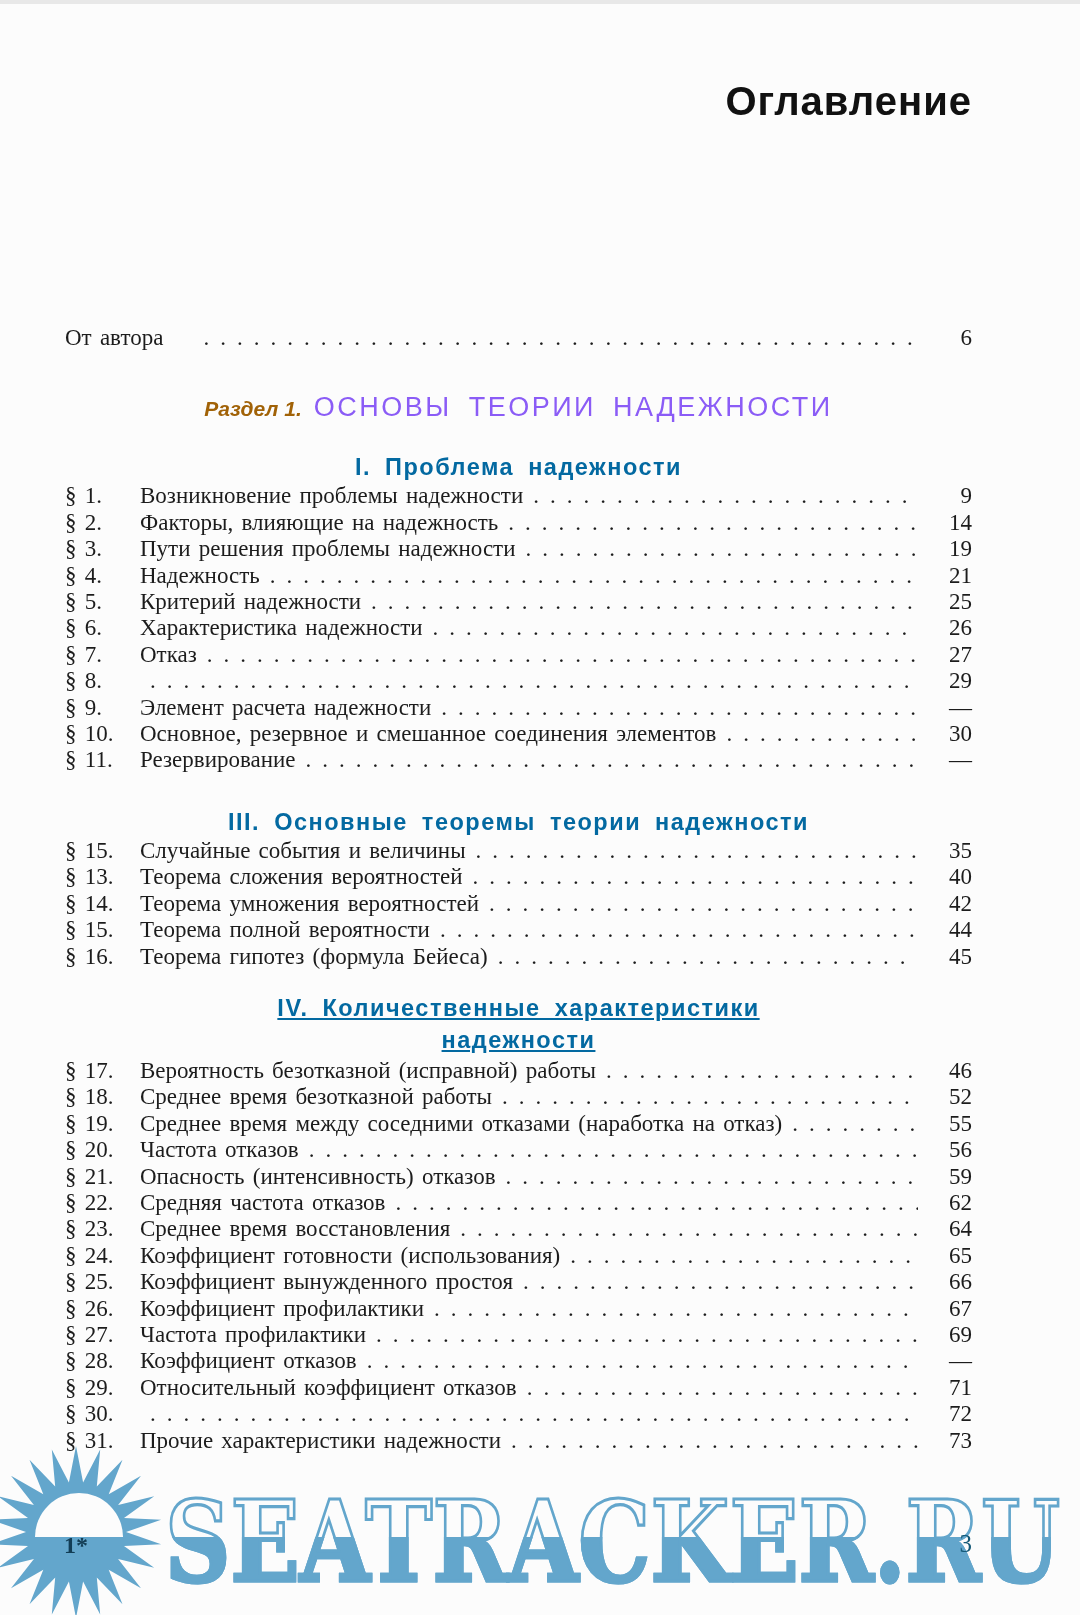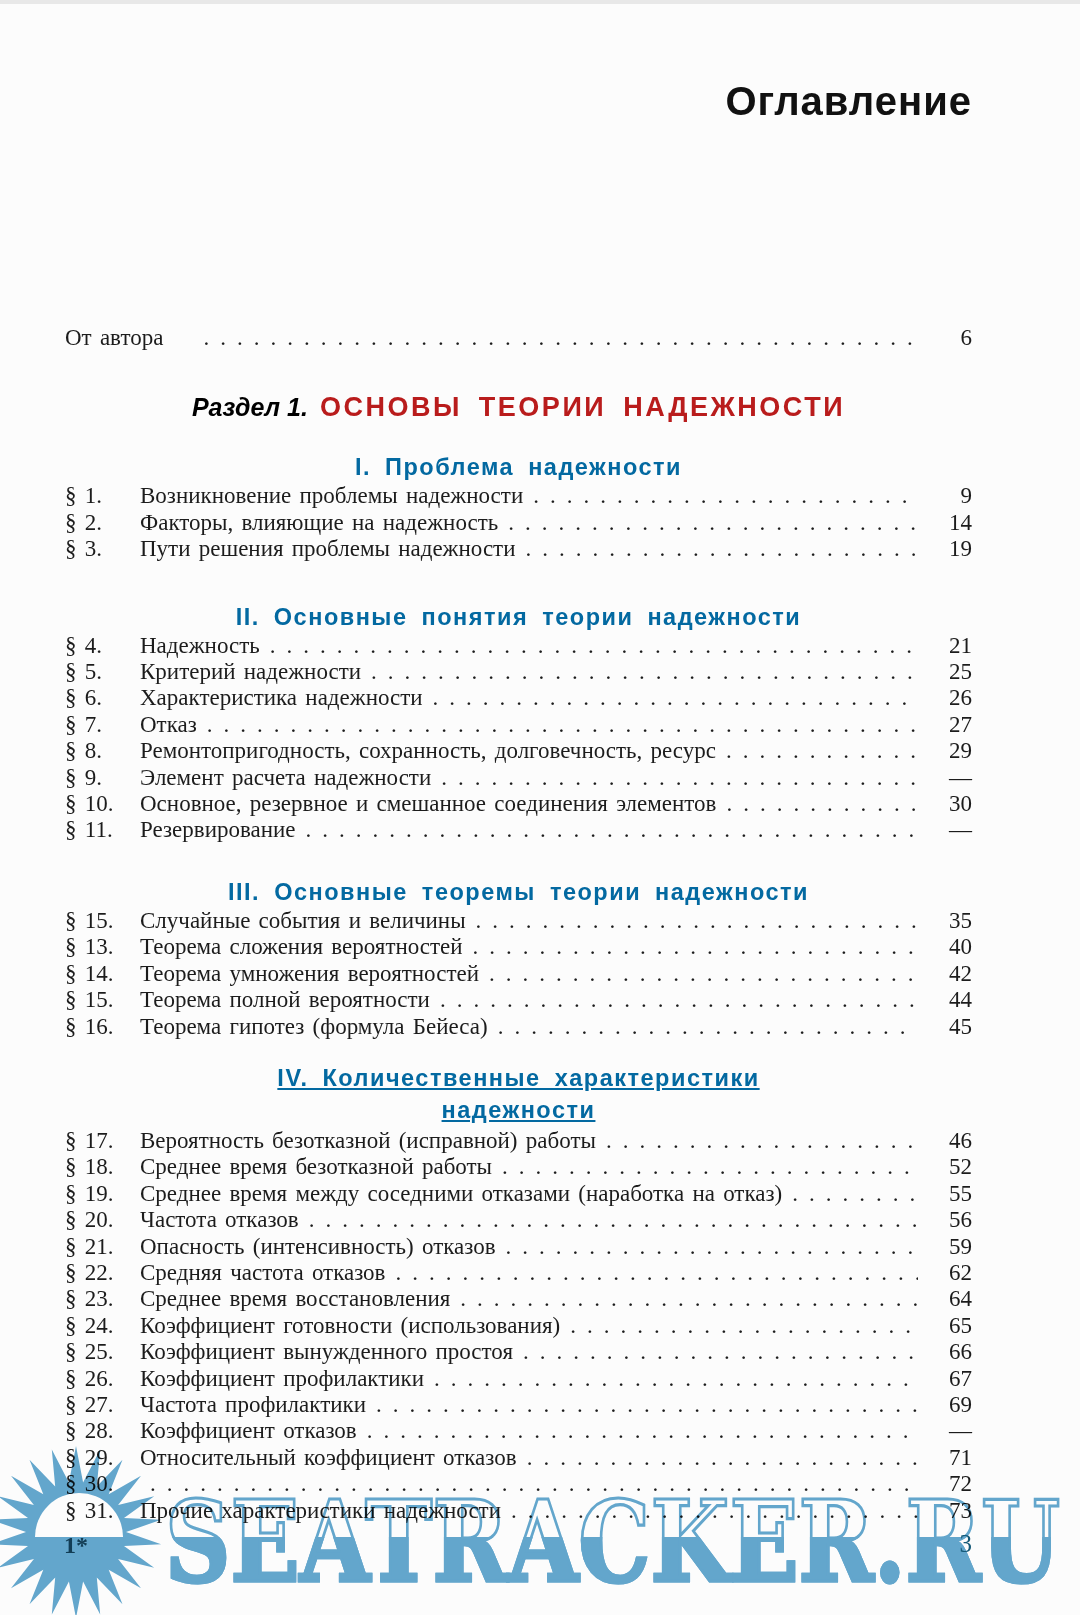--- a/index.html
+++ b/index.html
@@ -52,31 +52,31 @@
   .part-heading{
     margin-top:38px;
     text-align:center;
     line-height:36px;
     white-space:nowrap;
   }
   .part-prefix{
     font-family:"Liberation Sans", sans-serif;
     font-style:italic;
     font-weight:bold;
-    font-size:25px;
+    font-size:21px;
     margin-right:12px;
-    color:#000000;
+    color:#a16207;
   }
   .part-title{
     font-family:"Liberation Sans", sans-serif;
-    font-weight:bold;
+    font-weight:normal;
     font-size:27px;
     letter-spacing:2.5px;
     word-spacing:7px;
-    color:#b91c1c;
+    color:#8b5cf6;
   }
 
   .section-heading{
     text-align:center;
     font-family:"Liberation Sans", sans-serif;
     font-weight:bold;
     font-size:23.5px;
     line-height:28px;
     letter-spacing:1.5px;
     word-spacing:6px;
@@ -165,21 +165,20 @@
             <span class="pg">14</span>
           </div>
           <div class="row">
             <span class="num">§ 3.</span>
             <span class="label">Пути решения проблемы надежности</span>
             <span class="leader"></span>
             <span class="pg">19</span>
           </div>
         </section>
         <section class="section sec-1">
-          <div class="section-heading">II. Основные понятия теории надежности</div>
           <div class="row">
             <span class="num">§ 4.</span>
             <span class="label">Надежность</span>
             <span class="leader"></span>
             <span class="pg">21</span>
           </div>
           <div class="row">
             <span class="num">§ 5.</span>
             <span class="label">Критерий надежности</span>
             <span class="leader"></span>
@@ -192,21 +191,20 @@
             <span class="pg">26</span>
           </div>
           <div class="row">
             <span class="num">§ 7.</span>
             <span class="label">Отказ</span>
             <span class="leader"></span>
             <span class="pg">27</span>
           </div>
           <div class="row">
             <span class="num">§ 8.</span>
-            <span class="label">Ремонтопригодность, сохранность, долговечность, ресурс</span>
             <span class="leader"></span>
             <span class="pg">29</span>
           </div>
           <div class="row">
             <span class="num">§ 9.</span>
             <span class="label">Элемент расчета надежности</span>
             <span class="leader"></span>
             <span class="pg">—</span>
           </div>
           <div class="row">

